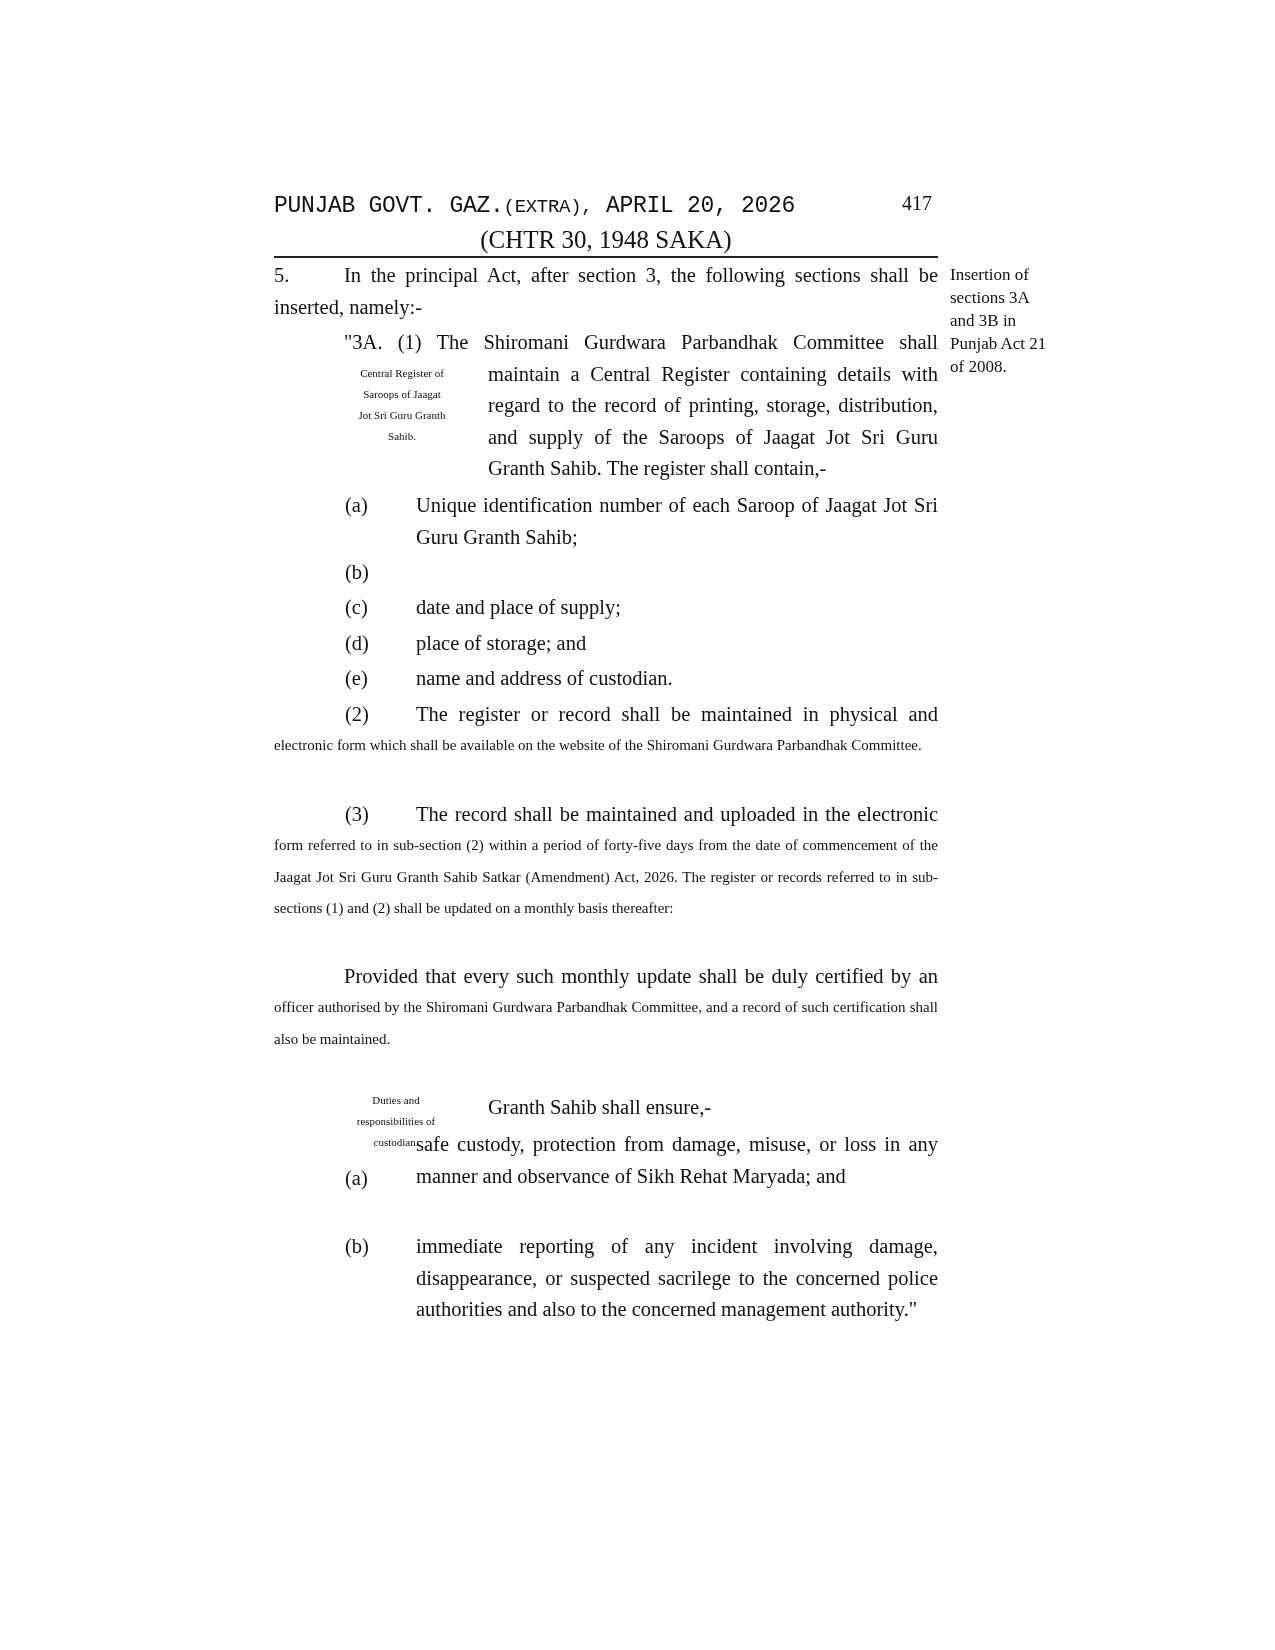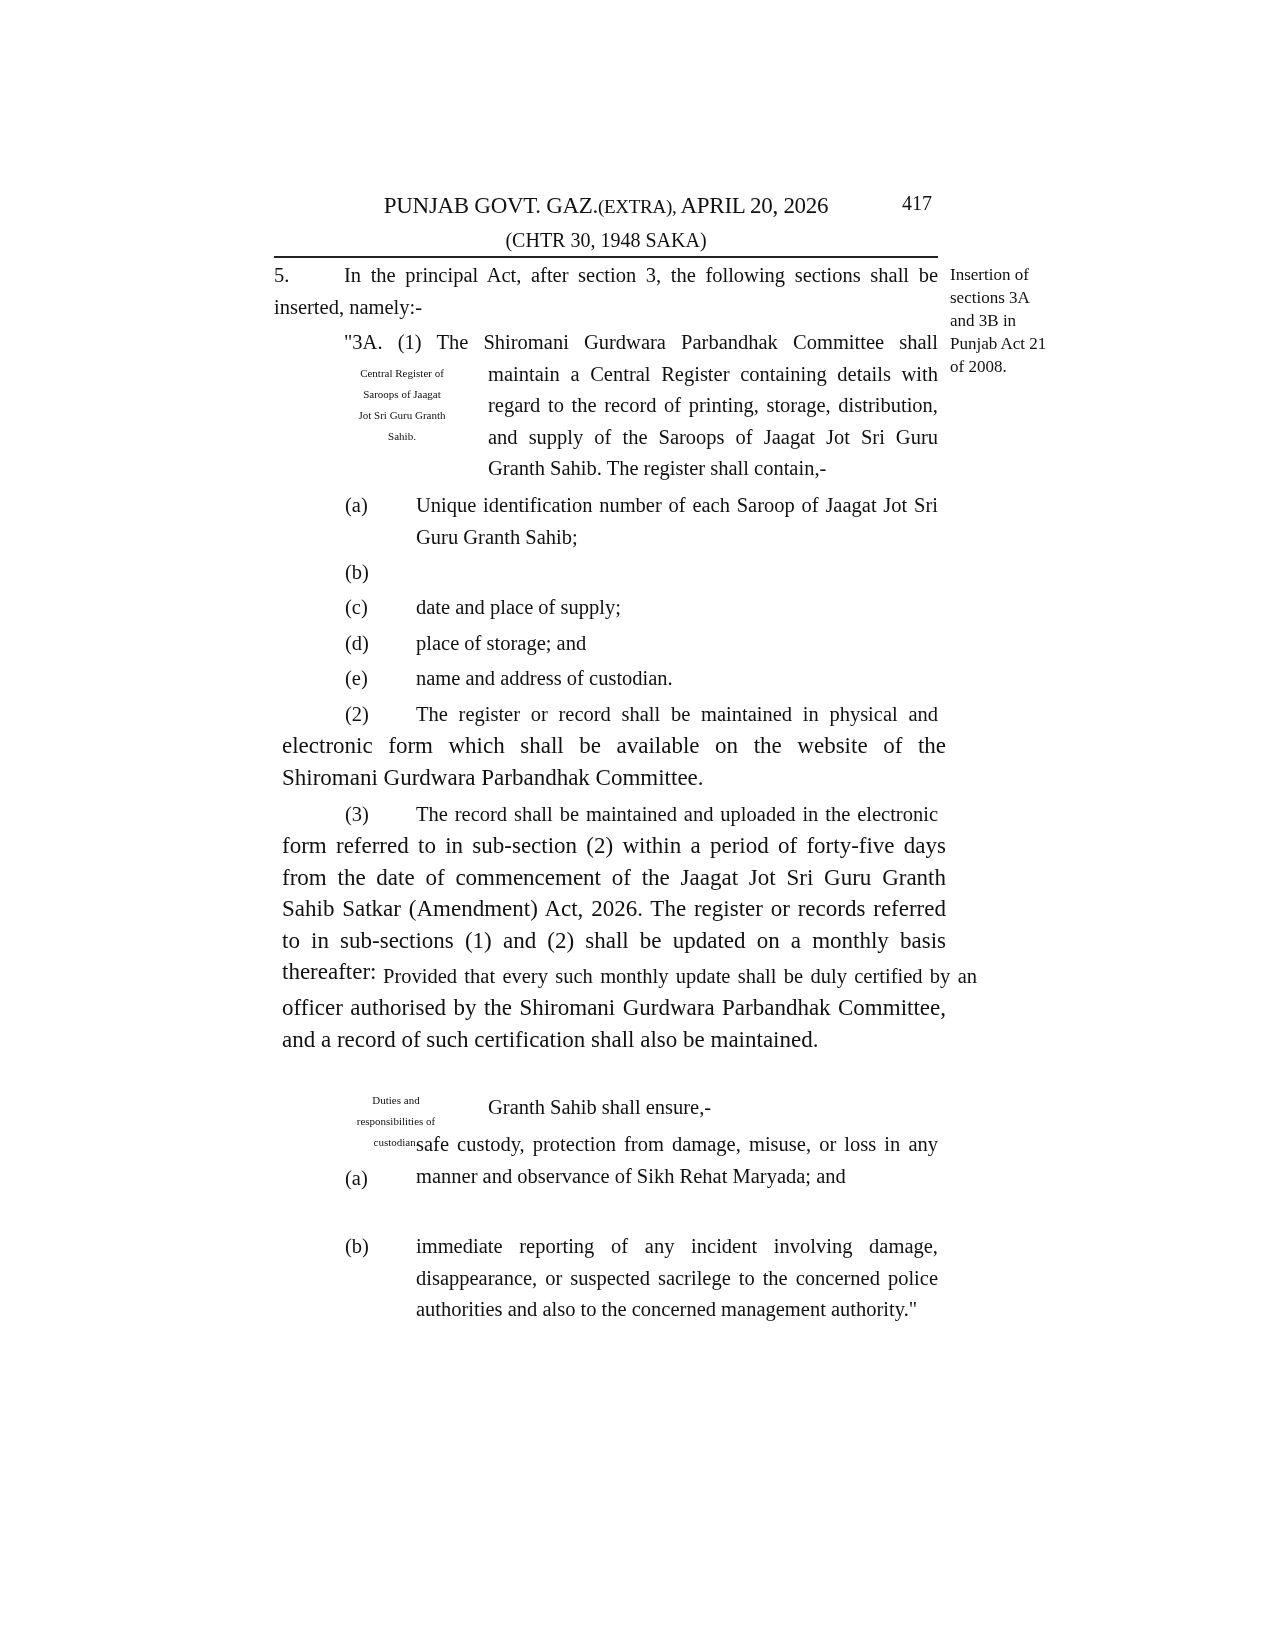--- a/index.html
+++ b/index.html
@@ -1,23 +1,23 @@
 <!DOCTYPE html>
 <html><head>
 <meta charset="utf-8">
 <style>
   html, body { margin:0; padding:0; background:#ffffff; }
   body { width:1275px; height:1650px; position:relative; font-family:"Liberation Serif", serif; color:#111; overflow:hidden; }
   .page { position:absolute; left:0; top:0; width:1275px; height:1650px; }
-  .hdr-title { position:absolute; left:274px; width:664px; top:190px; text-align:center; font-size:23px; line-height:32px; letter-spacing:-0.3px; }
+  .hdr-title { position:absolute; left:274px; width:664px; top:190px; text-align:left; font-size:23px; line-height:32px; letter-spacing:-0.3px;font-family:Liberation Mono, monospace; }
   .hdr-title .small { font-size:19px; }
-  .hdr-sub { position:absolute; left:274px; width:664px; top:224px; text-align:center; font-size:20px; line-height:32px; }
+  .hdr-sub { position:absolute; left:274px; width:664px; top:224px; text-align:center; font-size:25px; line-height:32px; }
   .pageno { position:absolute; left:902px; top:190px; font-size:20px; line-height:26px; }
   .rule { position:absolute; left:274px; width:664px; top:256px; height:0; border-top:2px solid #222; }
-  .p { position:absolute; left:274px; width:664px; font-size:23px; line-height:31.5px; text-align:justify;margin-left:8px; }
+  .p { position:absolute; left:274px; width:664px; font-size:15px; line-height:31.5px; text-align:justify; }
   .marg { position:absolute; font-size:17px; line-height:23px; }
   .snote { position:absolute; font-size:11px; line-height:21px; text-align:center; }
   .lbl { position:absolute; font-size:20.5px; line-height:31.5px; }
   .item { position:absolute; left:416px; width:522px; font-size:20.5px; line-height:31.5px; text-align:justify; }
 </style>
 </head>
 <body>
 
 <div class="page">
 
@@ -63,21 +63,21 @@
   <div class="item" style="top:663px;">name and address of custodian.</div>
 
   <div class="lbl" style="left:345px; top:699px;">(2)</div>
   <div class="lbl" style="left:416px; width:522px; top:699px; text-align:justify; text-align-last:justify;">The register or record shall be maintained in physical and</div>
   <div class="p" style="top:730px;">electronic form which shall be available on the website of the Shiromani Gurdwara Parbandhak Committee.</div>
 
   <div class="lbl" style="left:345px; top:799px;">(3)</div>
   <div class="lbl" style="left:416px; width:522px; top:799px; text-align:justify; text-align-last:justify;">The record shall be maintained and uploaded in the electronic</div>
   <div class="p" style="top:830px;">form referred to in sub-section (2) within a period of forty-five days from the date of commencement of the Jaagat Jot Sri Guru Granth Sahib Satkar (Amendment) Act, 2026. The register or records referred to in sub-sections (1) and (2) shall be updated on a monthly basis thereafter:</div>
 
-  <div class="lbl" style="left:344px; width:594px; top:961px; text-align:justify; text-align-last:justify;margin-left:39px;">Provided that every such monthly update shall be duly certified  by an</div>
+  <div class="lbl" style="left:344px; width:594px; top:961px; text-align:justify; text-align-last:justify;">Provided that every such monthly update shall be duly certified  by an</div>
   <div class="p" style="top:992px;">officer authorised by the Shiromani Gurdwara Parbandhak Committee, and a record of such certification shall also be maintained.</div>
 
   <div class="snote" style="left:326px; width:140px; top:1090px;">
     <div>Duties and</div>
     <div>responsibilities of</div>
     <div>custodian.</div>
   </div>
   <div class="lbl" style="left:488px; top:1092px;">Granth Sahib shall ensure,-</div>
 
   <div class="lbl" style="left:345px; top:1163px;">(a)</div>

